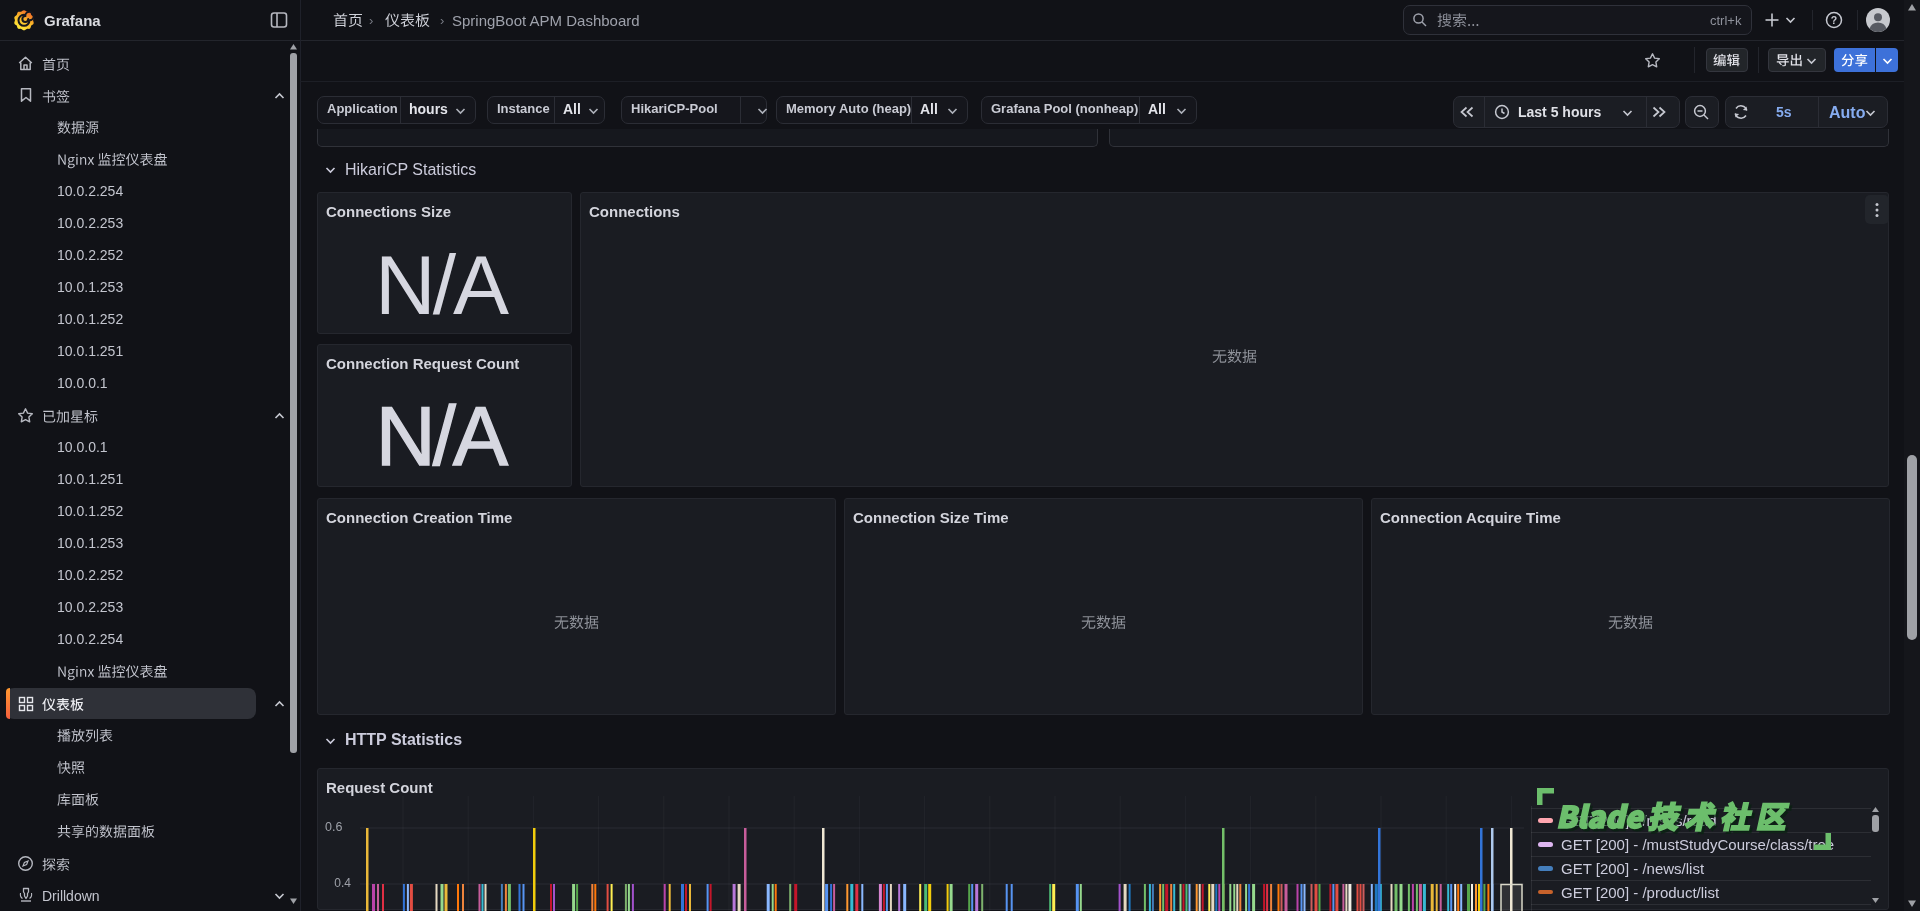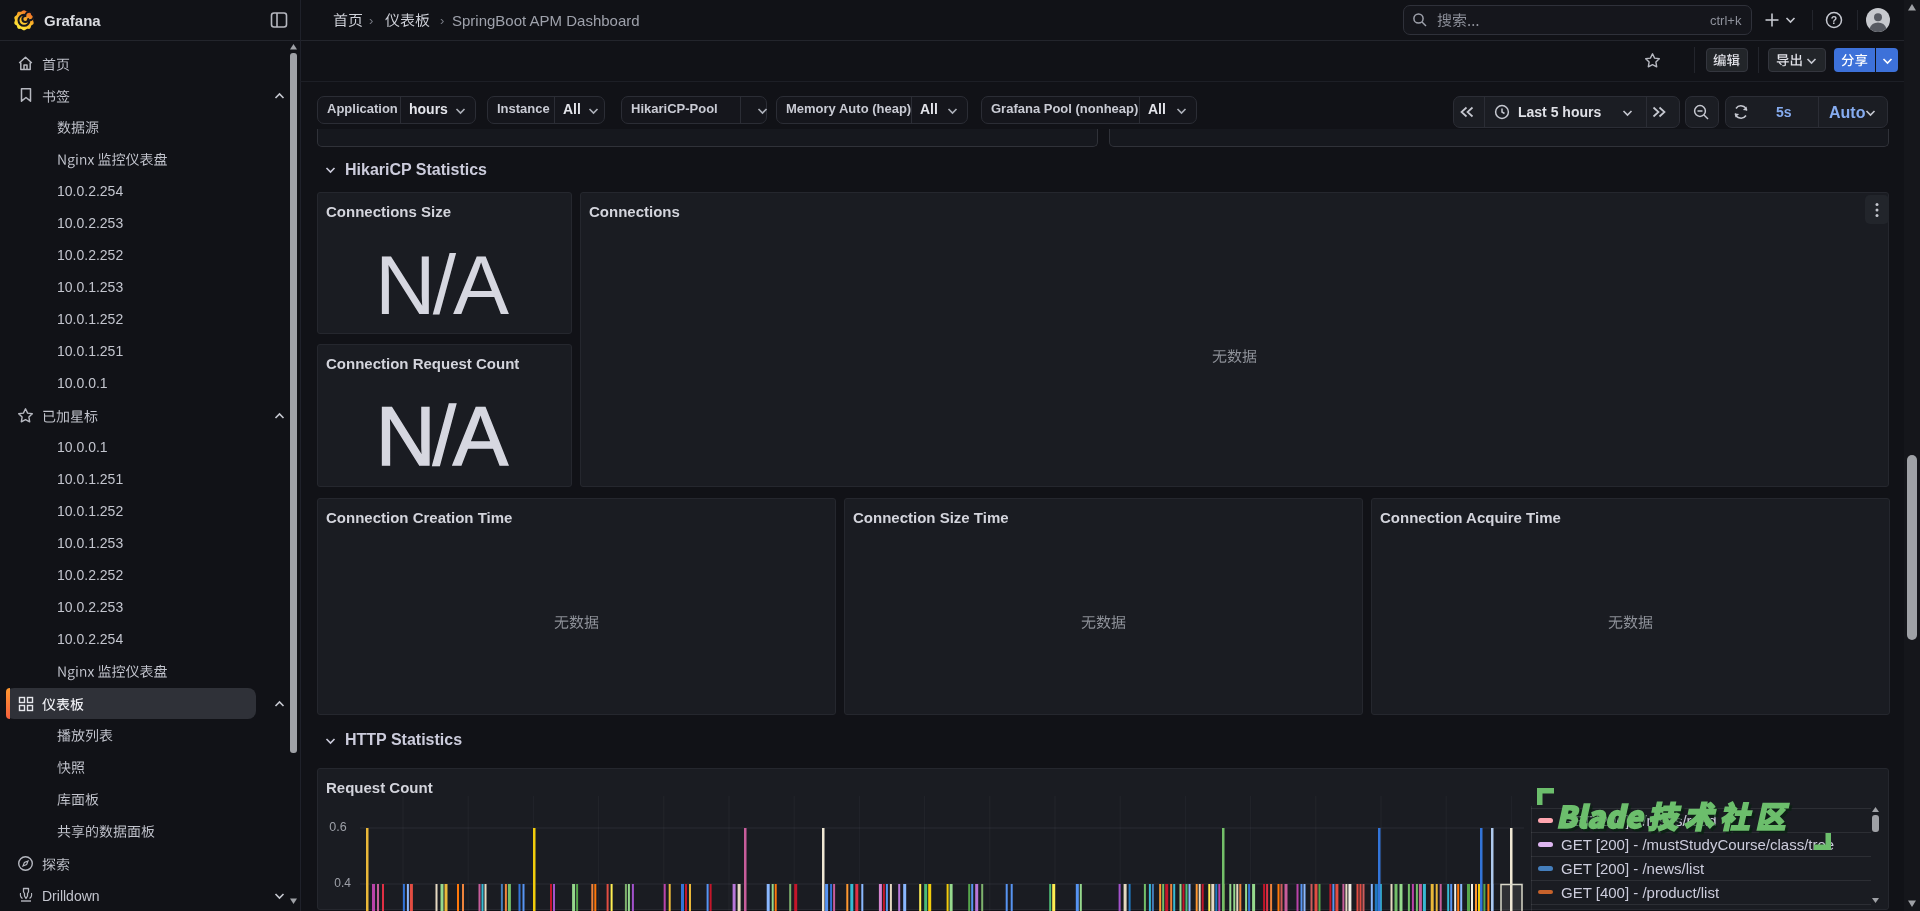--- a/index.html
+++ b/index.html
@@ -263,21 +263,21 @@
 <div class="abs" style="left:1776px;top:104px;font-size:14px;color:#86ACF0;font-weight:bold">5s</div>
 <div class="abs" style="left:1829px;top:104px;font-size:16px;color:#86ACF0;font-weight:bold">Auto</div>
 <svg class="abs" style="left:1865px;top:109px" width="11" height="8" viewBox="0 0 11 8">
     <path d="M1.5 2 L5.5 6 L9.5 2" fill="none" stroke="#C6C8D0" stroke-width="1.6"></path>
   </svg>
 <div class="abs" style="left:317px;top:129px;width:781px;height:18px;background:#16181E;border:1px solid #303239;border-top:none;border-radius:0 0 5px 5px"></div>
 <div class="abs" style="left:1109px;top:129px;width:780px;height:18px;background:#16181E;border:1px solid #303239;border-top:none;border-radius:0 0 5px 5px"></div>
 <svg class="abs" style="left:325px;top:166px" width="11" height="8" viewBox="0 0 11 8">
     <path d="M1.5 2 L5.5 6 L9.5 2" fill="none" stroke="#CCCCDC" stroke-width="1.6"></path>
   </svg>
-<div class="abs" style="left:345px;top:161px;font-size:16px;font-weight:bold;color:#CCCCDC">HikariCP Statistics</div>
+<div class="abs" style="left:345px;top:161px;font-size:16px;font-weight:normal;color:#CCCCDC">HikariCP Statistics</div>
 <div class="panel" style="left:317px;top:192px;width:255px;height:142px"></div>
 <div class="ptitle" style="left:326px;top:203px">Connections Size</div>
 <div class="panel" style="left:580px;top:192px;width:1309px;height:295px"></div>
 <div class="ptitle" style="left:589px;top:203px">Connections</div>
 <div class="abs" style="left:1865px;top:195px;width:24px;height:29px;background:#22252B;border-radius:5px"></div>
 <svg class="abs" style="left:1874px;top:202px" width="6" height="16" viewBox="0 0 6 16">
     <circle cx="3" cy="2.5" r="1.5" fill="#C4C6CE"></circle>
     <circle cx="3" cy="8" r="1.5" fill="#C4C6CE"></circle>
     <circle cx="3" cy="13.5" r="1.5" fill="#C4C6CE"></circle>
   </svg>
@@ -302,21 +302,21 @@
   </svg>
 <svg style="position:absolute;left:1608px;top:612.2px;overflow:visible" width="45" height="26">
     <path transform="translate(0,15.8)" d="M1.7 -11.6V-10.5H6.7C6.6 -9.4 6.6 -8.3 6.4 -7.2H0.8V-6.1H6.2C5.6 -3.5 4.1 -1.1 0.6 0.3C0.9 0.5 1.2 0.9 1.3 1.2C5.2 -0.3 6.7 -3.1 7.3 -6.1H7.7V-0.9C7.7 0.5 8.1 0.9 9.6 0.9C10.0 0.9 12.1 0.9 12.4 0.9C13.9 0.9 14.2 0.2 14.4 -2.2C14.1 -2.2 13.6 -2.4 13.3 -2.7C13.2 -0.6 13.1 -0.3 12.4 -0.3C11.9 -0.3 10.1 -0.3 9.8 -0.3C9.0 -0.3 8.8 -0.4 8.8 -0.9V-6.1H14.3V-7.2H7.5C7.7 -8.3 7.8 -9.4 7.8 -10.5H13.4V-11.6Z M21.6 -12.3C21.4 -11.7 20.9 -10.8 20.5 -10.3L21.3 -10.0C21.6 -10.5 22.2 -11.2 22.6 -11.9ZM16.3 -11.9C16.7 -11.3 17.1 -10.4 17.2 -9.9L18.1 -10.3C18.0 -10.8 17.6 -11.6 17.1 -12.2ZM21.1 -3.9C20.8 -3.1 20.3 -2.5 19.8 -1.9C19.2 -2.2 18.6 -2.5 18.0 -2.7C18.3 -3.1 18.5 -3.5 18.7 -3.9ZM16.6 -2.3C17.4 -2.0 18.2 -1.6 19.0 -1.2C18.0 -0.6 16.8 -0.1 15.6 0.2C15.8 0.4 16.1 0.8 16.2 1.1C17.5 0.7 18.8 0.1 19.9 -0.8C20.4 -0.4 20.8 -0.2 21.2 0.1L21.9 -0.6C21.6 -0.9 21.1 -1.2 20.6 -1.4C21.4 -2.3 22.1 -3.3 22.4 -4.6L21.8 -4.9L21.6 -4.8H19.2L19.5 -5.6L18.5 -5.8C18.4 -5.5 18.2 -5.2 18.1 -4.8H16.1V-3.9H17.6C17.3 -3.3 17.0 -2.7 16.6 -2.3ZM18.9 -12.6V-9.8H15.8V-8.9H18.5C17.8 -7.9 16.6 -7.0 15.6 -6.5C15.8 -6.3 16.1 -5.9 16.2 -5.7C17.1 -6.2 18.1 -7.0 18.9 -7.9V-6.1H19.9V-8.1C20.6 -7.6 21.5 -6.9 21.9 -6.5L22.5 -7.3C22.2 -7.6 20.9 -8.4 20.1 -8.9H23.0V-9.8H19.9V-12.6ZM24.4 -12.5C24.1 -9.8 23.4 -7.3 22.2 -5.7C22.5 -5.6 22.9 -5.2 23.1 -5.1C23.5 -5.6 23.8 -6.3 24.1 -7.0C24.4 -5.5 24.9 -4.2 25.4 -3.0C24.6 -1.6 23.4 -0.5 21.8 0.3C22.0 0.6 22.3 1.0 22.4 1.2C23.9 0.4 25.1 -0.6 26.0 -1.9C26.7 -0.7 27.6 0.4 28.8 1.1C29.0 0.8 29.3 0.4 29.6 0.2C28.3 -0.5 27.3 -1.6 26.6 -3.0C27.4 -4.5 27.9 -6.4 28.2 -8.6H29.2V-9.7H24.9C25.2 -10.5 25.3 -11.4 25.5 -12.3ZM27.1 -8.6C26.9 -6.9 26.5 -5.4 26.0 -4.1C25.4 -5.5 25.0 -7.0 24.7 -8.6Z M37.3 -3.6V1.2H38.2V0.6H42.9V1.2H43.9V-3.6H41.0V-5.4H44.4V-6.4H41.0V-8.1H43.8V-11.9H35.9V-7.4C35.9 -5.0 35.8 -1.8 34.2 0.6C34.5 0.7 35.0 1.0 35.2 1.2C36.4 -0.6 36.8 -3.2 37.0 -5.4H39.9V-3.6ZM37.0 -11.0H42.8V-9.0H37.0ZM37.0 -8.1H39.9V-6.4H37.0L37.0 -7.4ZM38.2 -0.3V-2.6H42.9V-0.3ZM32.5 -12.6V-9.6H30.6V-8.5H32.5V-5.2C31.7 -5.0 31.0 -4.8 30.4 -4.6L30.7 -3.5L32.5 -4.1V-0.2C32.5 0.0 32.4 0.1 32.2 0.1C32.1 0.1 31.5 0.1 30.8 0.1C31.0 0.4 31.1 0.8 31.2 1.1C32.1 1.1 32.7 1.1 33.0 0.9C33.4 0.7 33.6 0.4 33.6 -0.2V-4.4L35.3 -5.0L35.1 -6.0L33.6 -5.5V-8.5H35.2V-9.6H33.6V-12.6Z" fill="#8E9199"></path>
   </svg>
 <svg class="abs" style="left:325px;top:737px" width="11" height="8" viewBox="0 0 11 8">
     <path d="M1.5 2 L5.5 6 L9.5 2" fill="none" stroke="#CCCCDC" stroke-width="1.6"></path>
   </svg>
 <div class="abs" style="left:345px;top:731px;font-size:16px;font-weight:bold;color:#CCCCDC">HTTP Statistics</div>
 <div class="panel" style="left:317px;top:768px;width:1572px;height:142px"></div>
 <div class="ptitle" style="left:326px;top:779px">Request Count</div>
-<div class="abs" style="left:325px;top:820px;width:26px;text-align:center;font-size:12.5px;color:#9DA0A8">0.6</div>
+<div class="abs" style="left:325px;top:820px;width:26px;text-align:left;font-size:12.5px;color:#9DA0A8">0.6</div>
 <div class="abs" style="left:325px;top:876px;width:26px;text-align:right;font-size:12px;color:#9DA0A8">0.4</div>
 <svg class="abs" style="left:360px;top:796px" width="1164" height="115" viewBox="0 0 1164 115">
     <line x1="0" y1="32" x2="1164" y2="32" stroke="rgba(204,204,220,0.09)" stroke-width="1"></line>
     <line x1="0" y1="88" x2="1164" y2="88" stroke="rgba(204,204,220,0.09)" stroke-width="1"></line>
     <line x1="43" y1="0" x2="43" y2="115" stroke="rgba(204,204,220,0.05)" stroke-width="1"></line>
     <line x1="108.19999999999999" y1="0" x2="108.19999999999999" y2="115" stroke="rgba(204,204,220,0.05)" stroke-width="1"></line>
     <line x1="173.39999999999998" y1="0" x2="173.39999999999998" y2="115" stroke="rgba(204,204,220,0.05)" stroke-width="1"></line>
     <line x1="238.60000000000002" y1="0" x2="238.60000000000002" y2="115" stroke="rgba(204,204,220,0.05)" stroke-width="1"></line>
     <line x1="303.80000000000007" y1="0" x2="303.80000000000007" y2="115" stroke="rgba(204,204,220,0.05)" stroke-width="1"></line>
     <line x1="369.0000000000001" y1="0" x2="369.0000000000001" y2="115" stroke="rgba(204,204,220,0.05)" stroke-width="1"></line>
@@ -498,21 +498,21 @@
 <div class="sep" style="left:1531px;top:855.5px;width:340px;height:1px;background:rgba(204,204,220,0.10)"></div>
 <div class="sep" style="left:1531px;top:879.5px;width:340px;height:1px;background:rgba(204,204,220,0.10)"></div>
 <div class="sep" style="left:1531px;top:903.5px;width:340px;height:1px;background:rgba(204,204,220,0.10)"></div>
 <div class="abs" style="left:1538px;top:818px;width:15px;height:4.5px;border-radius:2.5px;background:#FFA6B0"></div>
 <div class="legtxt" style="left:1561px;top:812px">GET [200] - /msgs/read</div>
 <div class="abs" style="left:1538px;top:842px;width:15px;height:4.5px;border-radius:2.5px;background:#DEB6F1"></div>
 <div class="legtxt" style="left:1561px;top:836px">GET [200] - /mustStudyCourse/class/tree</div>
 <div class="abs" style="left:1538px;top:866px;width:15px;height:4.5px;border-radius:2.5px;background:#447EBC"></div>
 <div class="legtxt" style="left:1561px;top:860px">GET [200] - /news/list</div>
 <div class="abs" style="left:1538px;top:889.5px;width:15px;height:4.5px;border-radius:2.5px;background:#C7622B"></div>
-<div class="legtxt" style="left:1561px;top:883.5px">GET [400] - /product/list</div>
+<div class="legtxt" style="left:1561px;top:883.5px">GET [200] - /product/list</div>
 
 <div class="legtxt" style="left:1561px;top:908px">GET [200] - /mustStudyCourse/list</div>
 <svg class="abs" style="left:1871px;top:806px" width="9" height="7" viewBox="0 0 9 7">
     <path d="M4.5 1 L8 6 L1 6 Z" fill="#9FA1A6"></path>
   </svg>
 <div class="abs" style="left:1872px;top:815px;width:7px;height:17px;background:#9FA1A6;border-radius:3px"></div>
 <svg class="abs" style="left:1871px;top:897px" width="9" height="7" viewBox="0 0 9 7">
     <path d="M4.5 6 L8 1 L1 1 Z" fill="#9FA1A6"></path>
   </svg>
 <svg class="abs" style="left:1552px;top:795px;overflow:visible" width="236" height="46">

